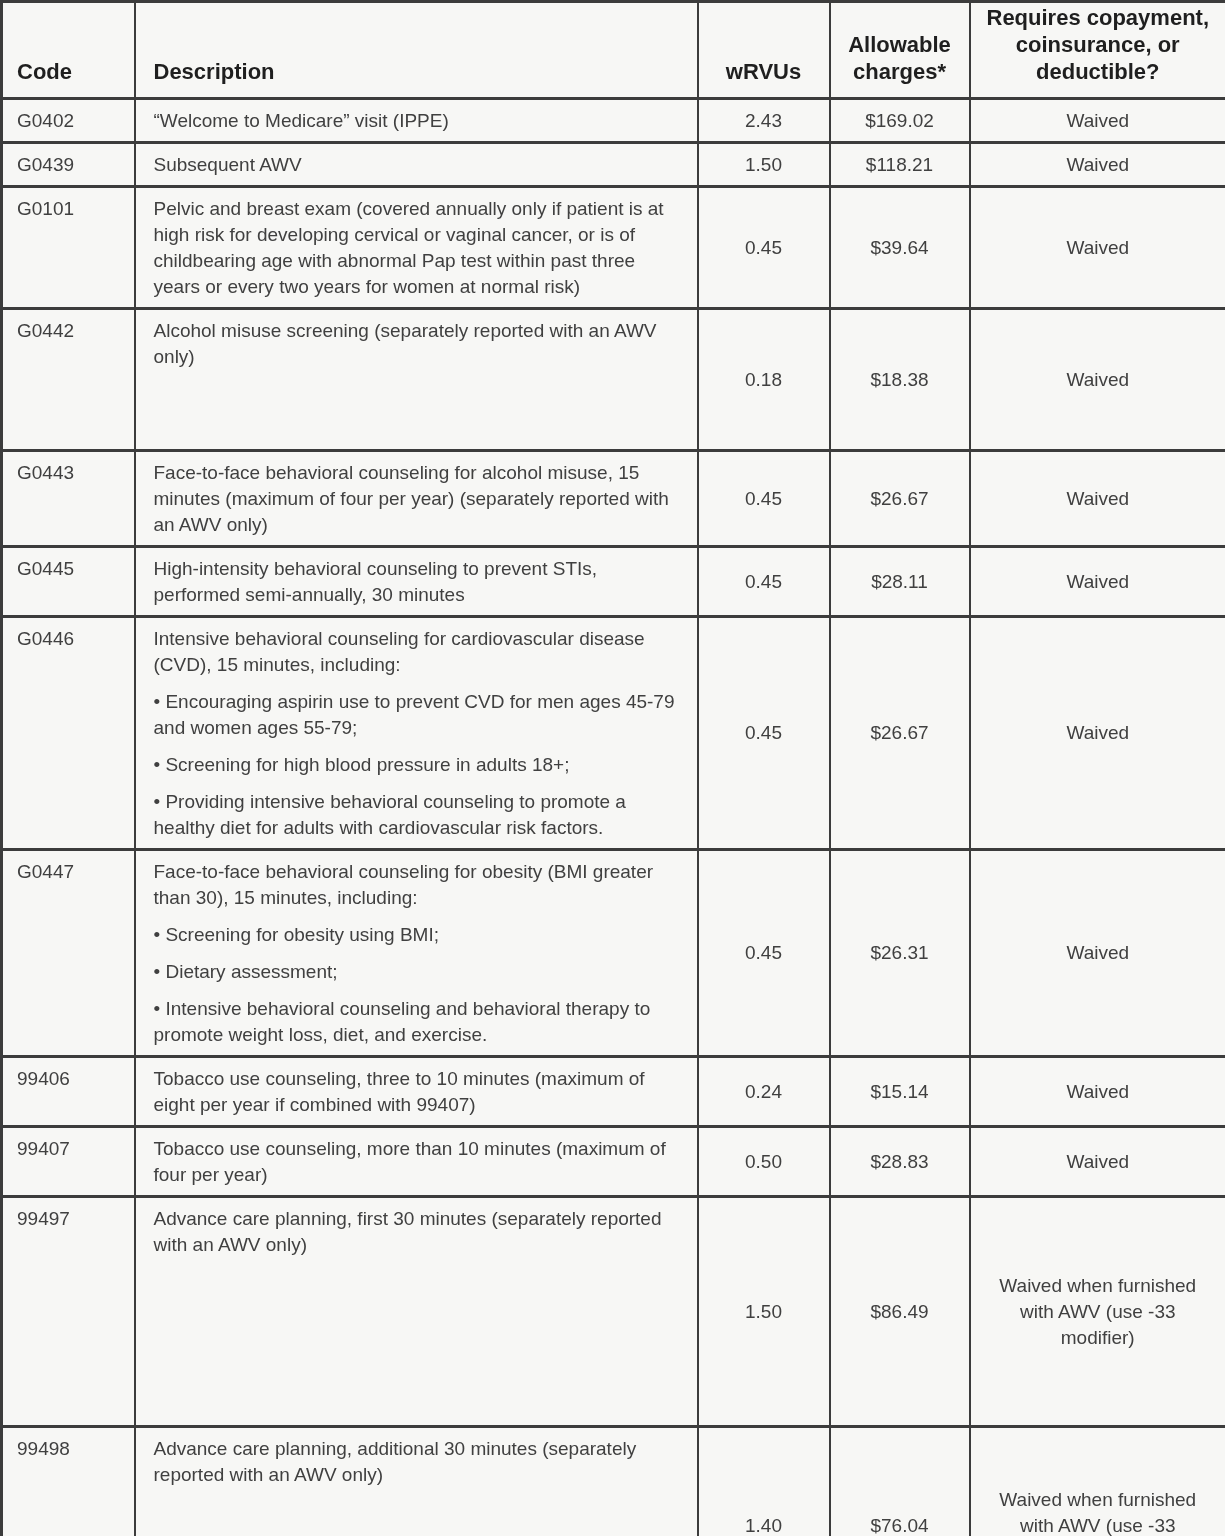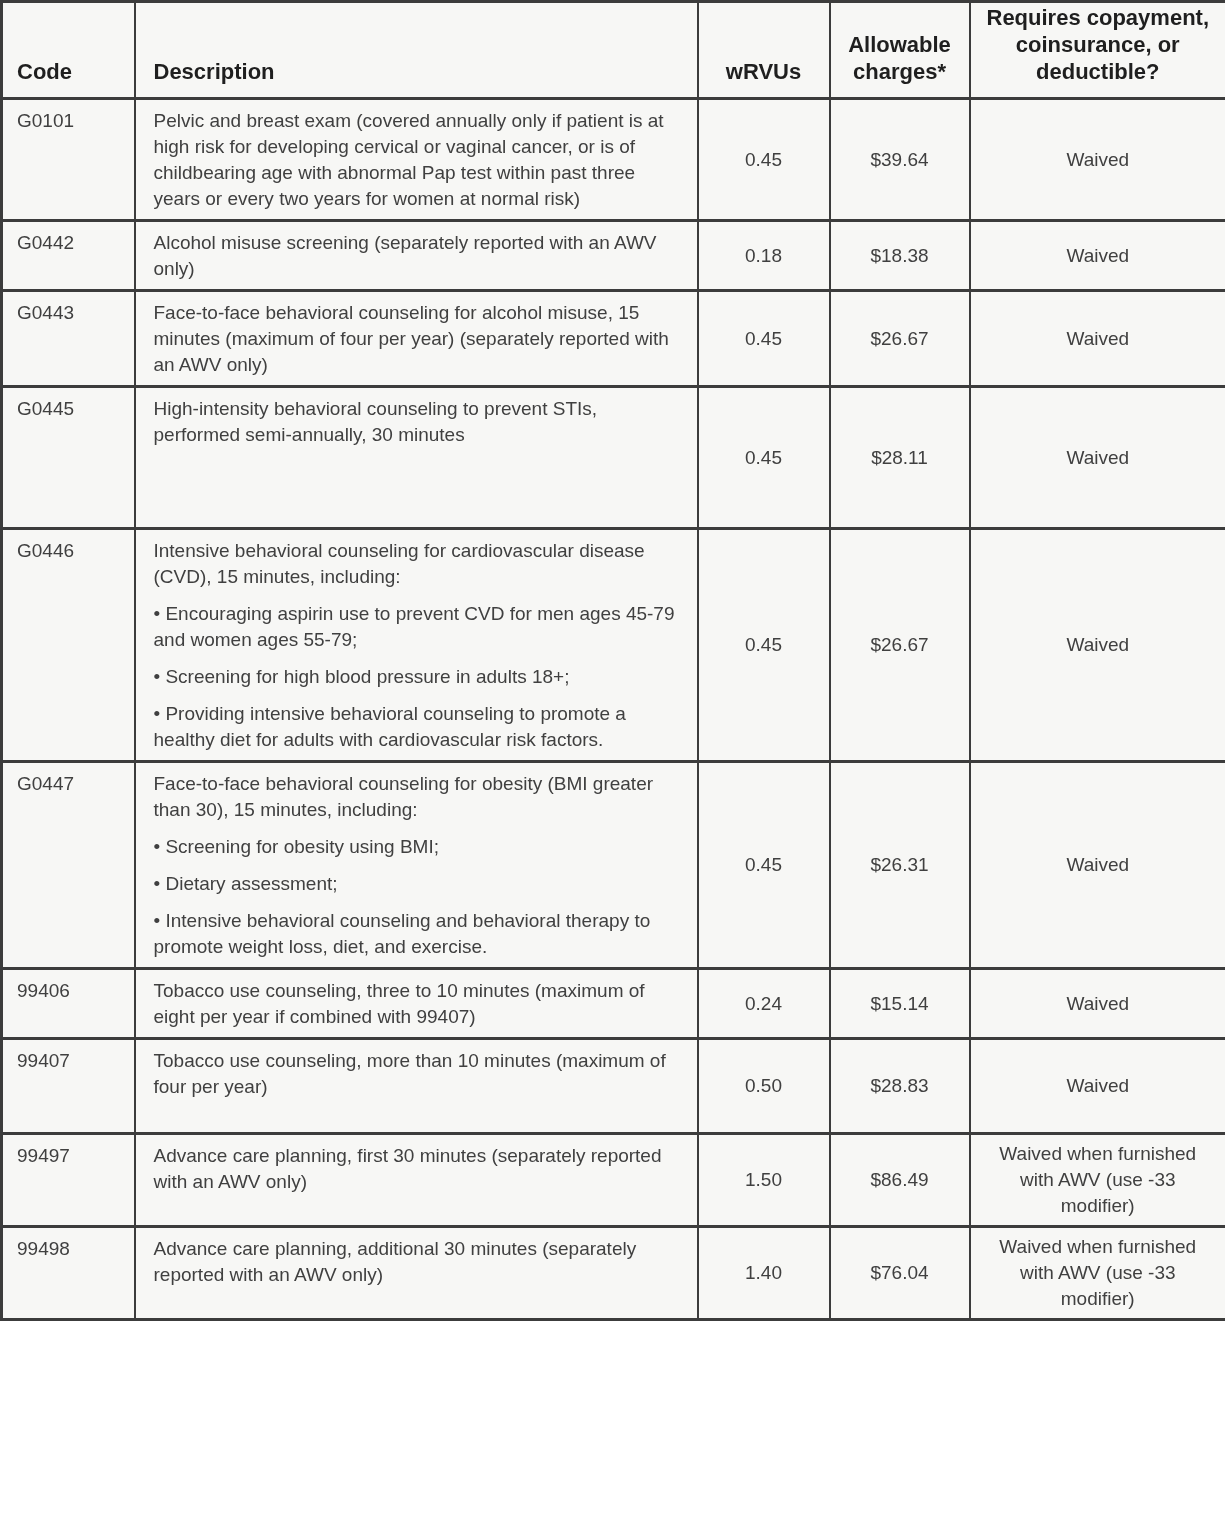--- a/index.html
+++ b/index.html
@@ -101,20 +101,38 @@
     <tr>
       <th class="th-left th-code">Code</th>
       <th class="th-left th-desc">Description</th>
       <th>wRVUs</th>
       <th>Allowable charges*</th>
       <th>Requires copayment, coinsurance, or deductible?</th>
     </tr>
   </thead>
   <tbody id="table-body">
       <tr>
+    <td class="cell-code">G0402</td>
+    <td class="cell-desc">
+          <p class="para">“Welcome to Medicare” visit (IPPE)</p>
+        </td>
+    <td class="cell-wrvus">2.43</td>
+    <td class="cell-charges">$169.02</td>
+    <td class="cell-requires">Waived</td>
+  </tr>
+      <tr>
+    <td class="cell-code">G0439</td>
+    <td class="cell-desc">
+          <p class="para">Subsequent AWV</p>
+        </td>
+    <td class="cell-wrvus">1.50</td>
+    <td class="cell-charges">$118.21</td>
+    <td class="cell-requires">Waived</td>
+  </tr>
+      <tr>
     <td class="cell-code">G0101</td>
     <td class="cell-desc">
           <p class="para">Pelvic and breast exam (covered annually only if patient is at high risk for developing cervical or vaginal cancer, or is of childbearing age with abnormal Pap test within past three years or every two years for women at normal risk)</p>
         </td>
     <td class="cell-wrvus">0.45</td>
     <td class="cell-charges">$39.64</td>
     <td class="cell-requires">Waived</td>
   </tr>
       <tr>
     <td class="cell-code">G0442</td>

